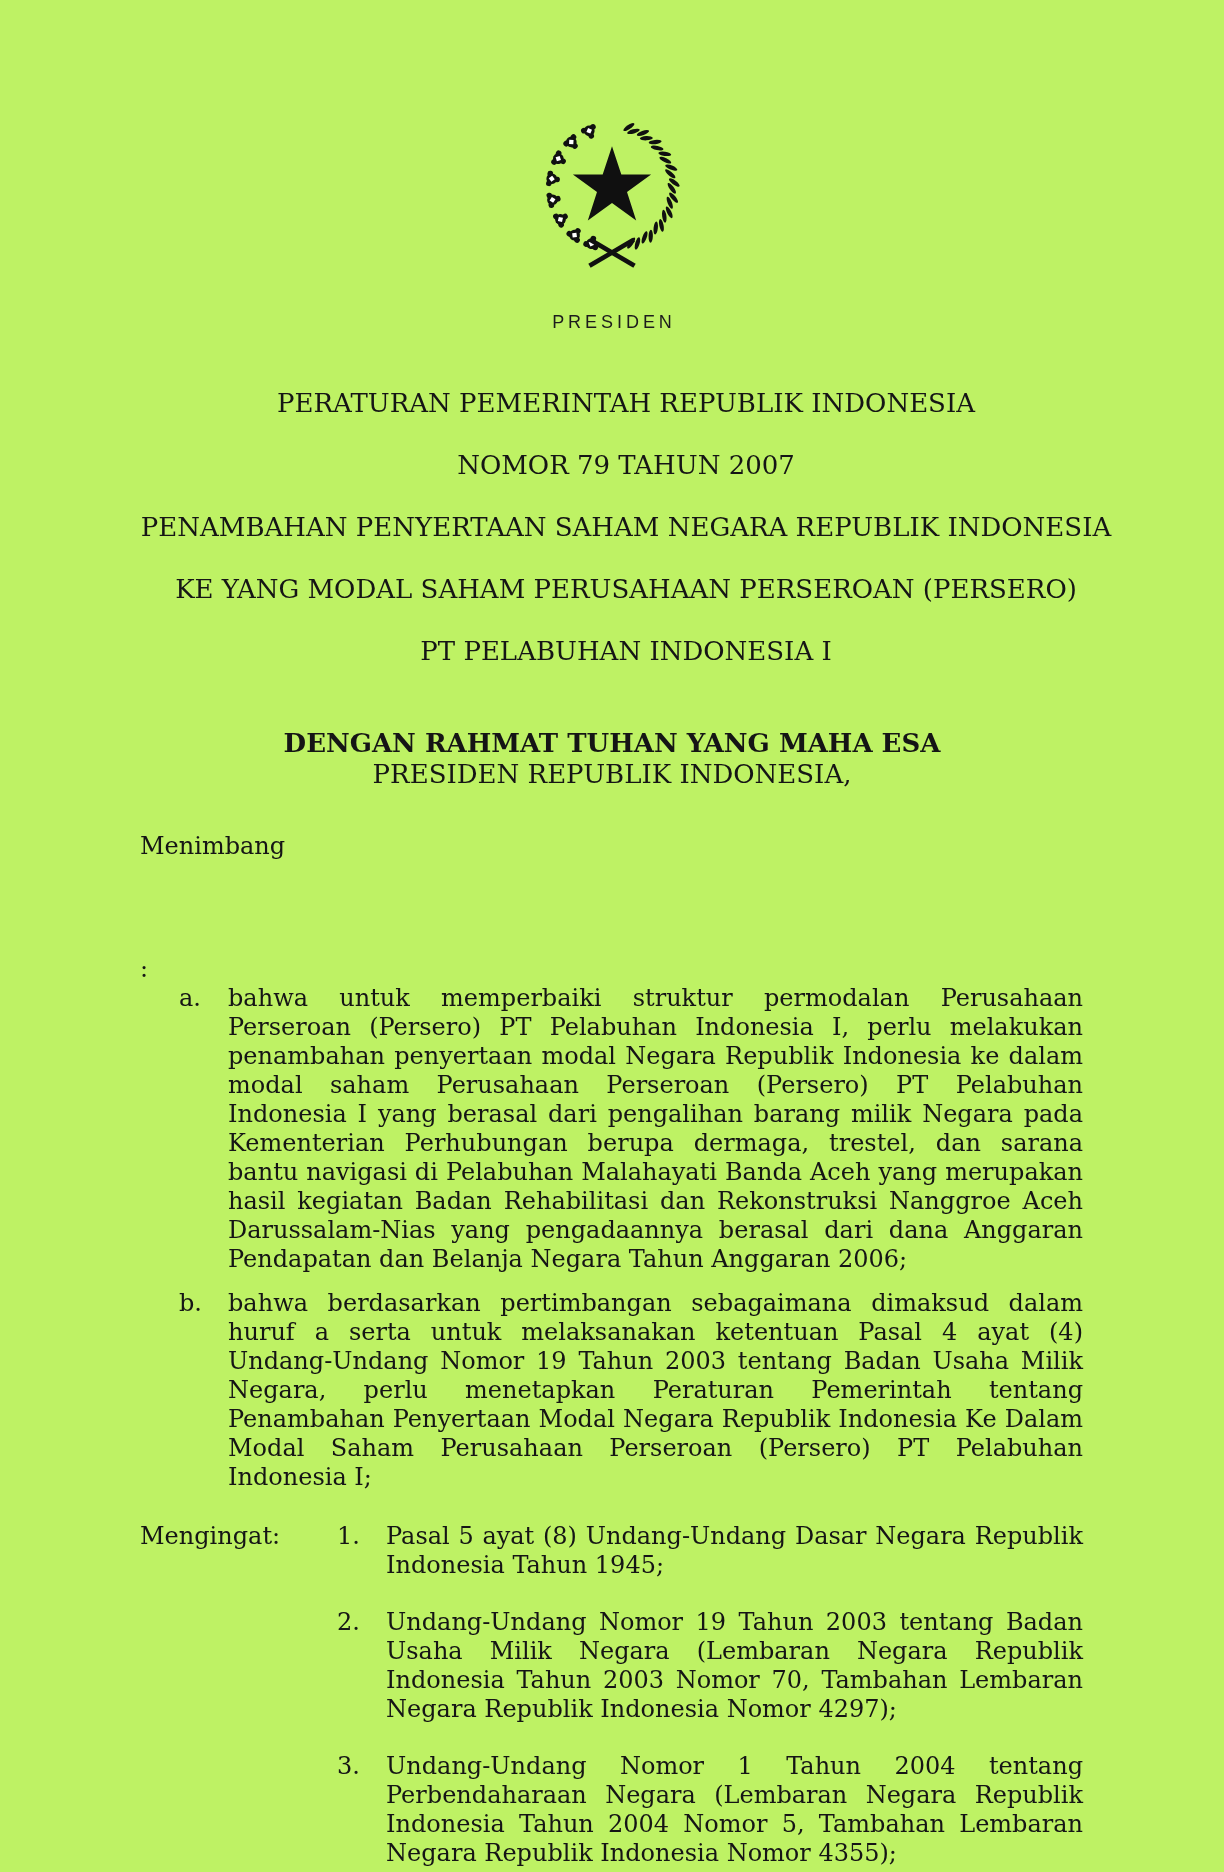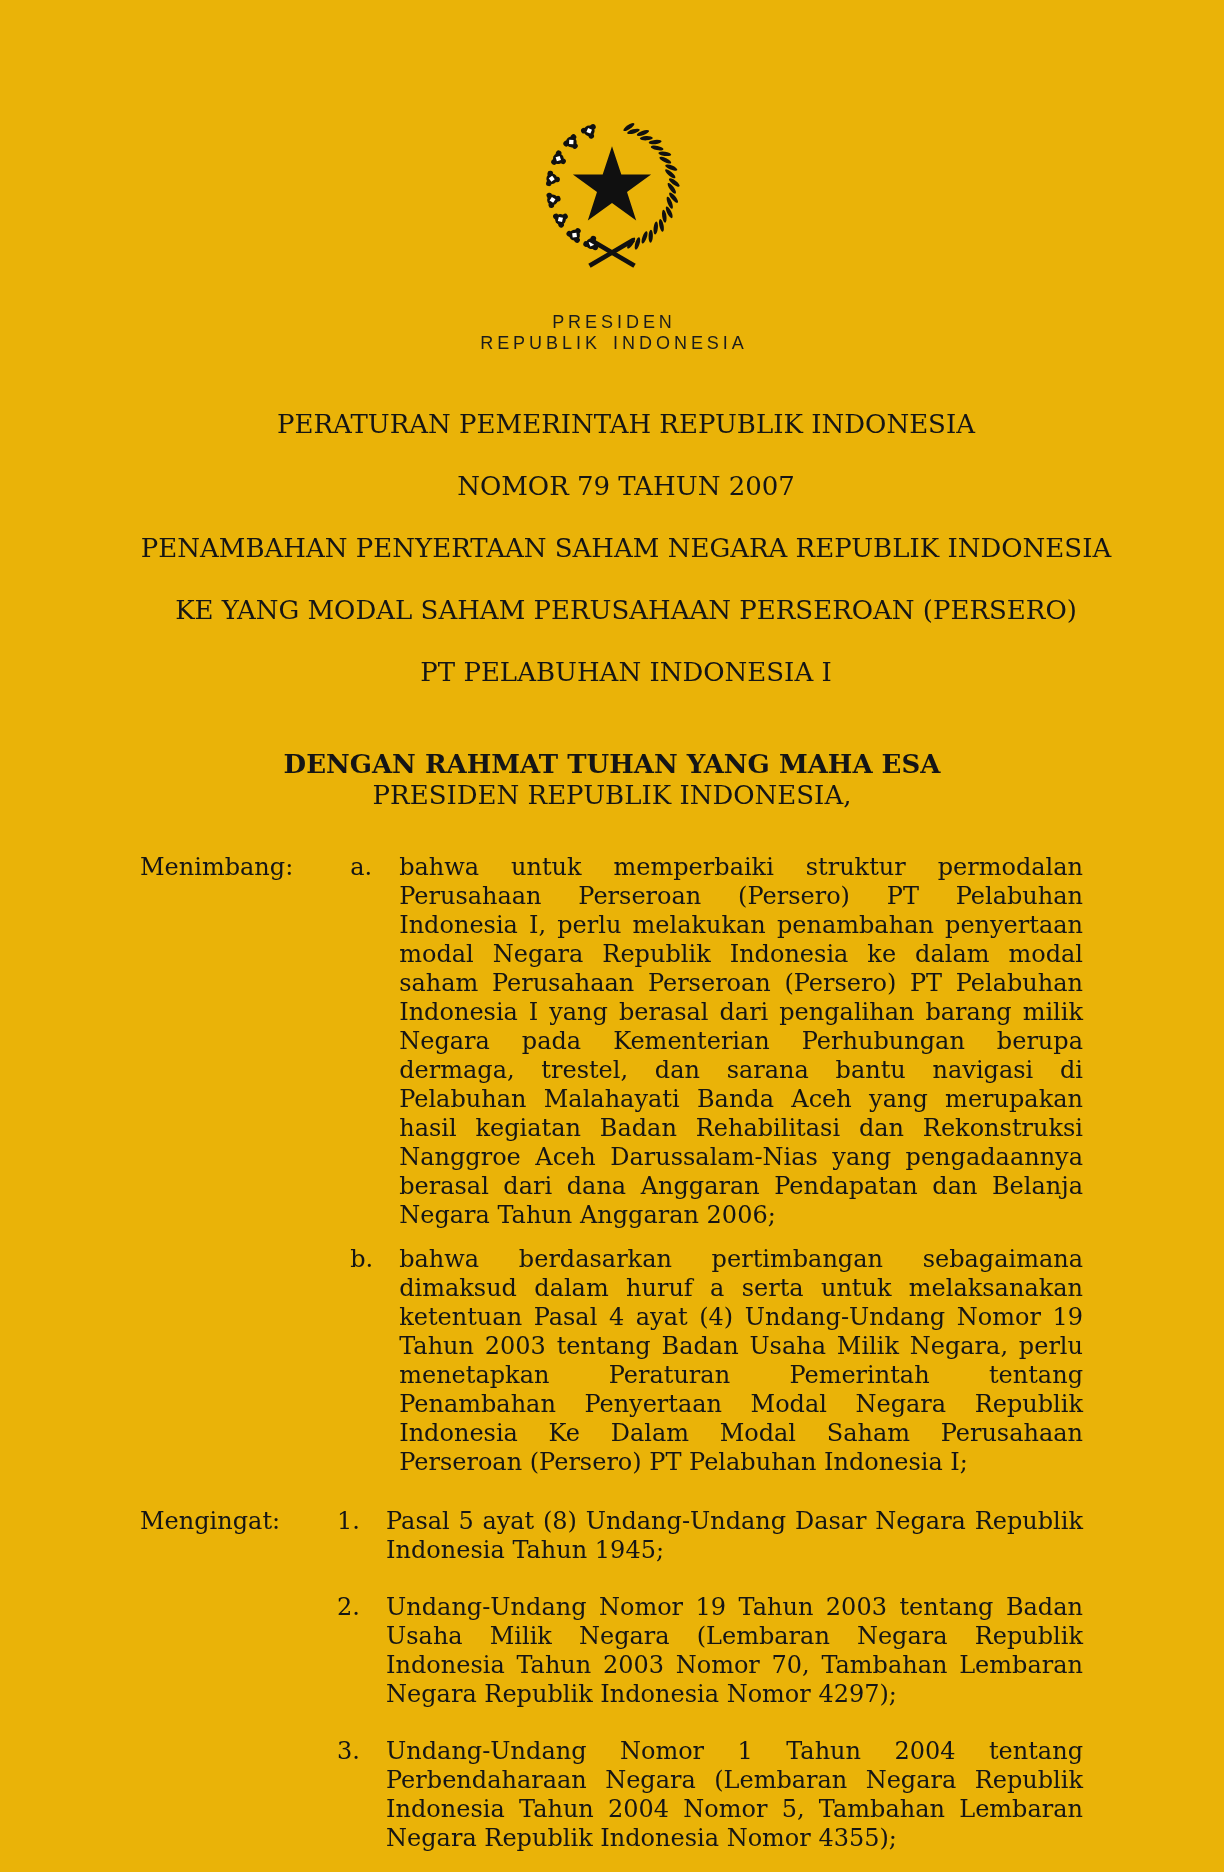--- a/index.html
+++ b/index.html
@@ -1,21 +1,21 @@
 <!DOCTYPE html>
 <html><head>
 <meta charset="utf-8">
 <style>
   html, body { margin: 0; padding: 0; background: #ffffff; }
   .page {
     position: relative;
     width: 1224px;
     height: 1872px;
     margin: 0 auto;
-    background: #eab308;
+    background: #bef264;
     color: #151515;
     font-family: "DejaVu Serif", "Liberation Serif", serif;
     box-sizing: border-box;
     padding-top: 106px;
     overflow: hidden;
   }
   .emblem {
     width: 158px;
     height: 164px;
     margin: 0 auto;
@@ -48,21 +48,21 @@
   }
   .invocation { margin-top: 30px; font-weight: bold; }
   .authority  { }
   .clause {
     display: flex;
     margin-left: 140px;
     width: 943px;
     font-size: 24px;
     line-height: 29px;
   }
-  .clause.menimbang { margin-top: 42px; }
+  .clause.menimbang { margin-top: 42px; flex-direction: column; }
   .clause.mengingat { margin-top: 30px; }
   .clause-label { flex: 0 0 123px; }
   .clause-colon { flex: 0 0 26px; }
   .clause-items { flex: 1; margin-left: 39px; }
   .clause-item { display: flex; margin-bottom: 15px; }
   .clause.mengingat .clause-item { margin-bottom: 28px; }
   .clause-item:last-child { margin-bottom: 0; }
   .item-marker { flex: 0 0 49px; }
   .item-text {
     flex: 1;
@@ -112,21 +112,20 @@
       <use href="#grain" transform="rotate(158) translate(0,-77)"></use>
 
       <path d="M-30,97 L26,64 L29,69 L-27,102 Z" fill="#101010"></path>
       <path d="M30,97 L-26,64 L-29,69 L27,102 Z" fill="#101010"></path>
 
       <polygon points="0,-52 11.8,-16.2 49.5,-16.1 19,6.2 30.6,42.1 0,20 -30.6,42.1 -19,6.2 -49.5,-16.1 -11.8,-16.2" fill="#101010"></polygon>
     </svg>
   </div>
 
   <div class="lh-line first">PRESIDEN</div>
-  <div class="lh-line">REPUBLIK INDONESIA</div>
 
   <div class="title-block">
     <div class="centered-line">PERATURAN PEMERINTAH REPUBLIK INDONESIA</div>
     <div class="centered-line">NOMOR 79 TAHUN 2007</div>
     <div class="centered-line">PENAMBAHAN PENYERTAAN SAHAM NEGARA REPUBLIK INDONESIA</div>
     <div class="centered-line">KE YANG MODAL SAHAM PERUSAHAAN PERSEROAN (PERSERO)</div>
     <div class="centered-line">PT PELABUHAN INDONESIA I</div>
   </div>
 
   <div class="centered-line invocation">DENGAN RAHMAT TUHAN YANG MAHA ESA</div>

